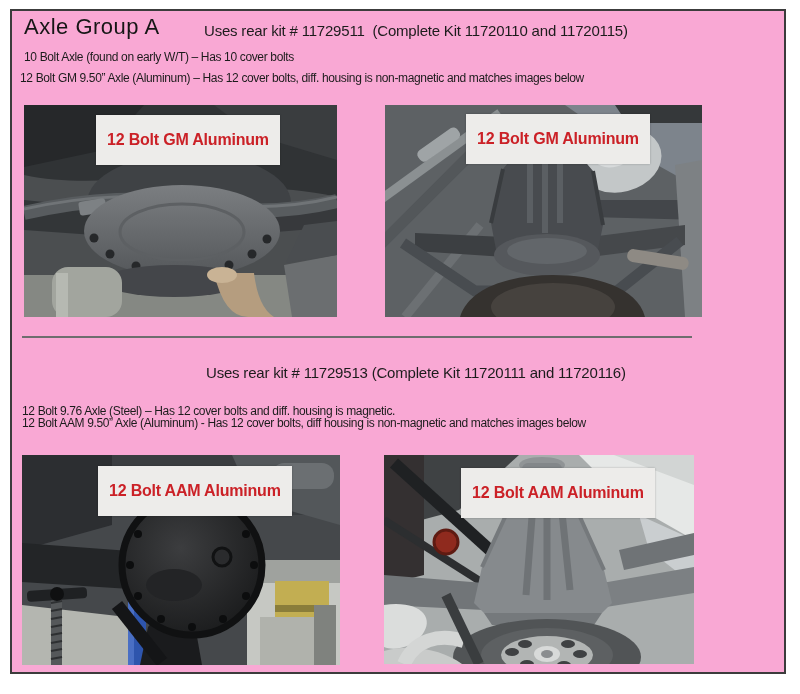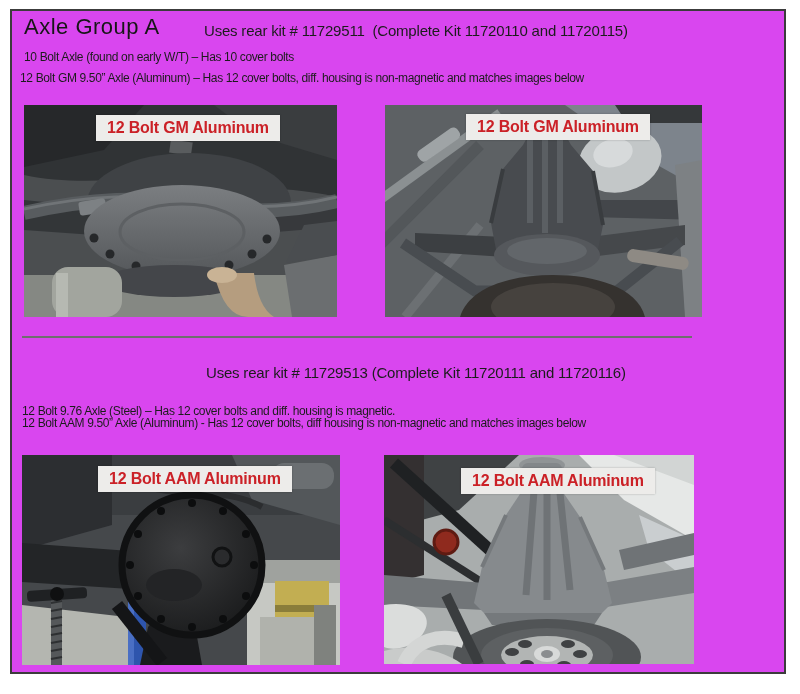--- a/index.html
+++ b/index.html
@@ -3,21 +3,21 @@
 <meta charset="utf-8">
 <style>
   html,body{margin:0;padding:0;background:#ffffff;}
   body{
     width:800px;height:694px;position:relative;
     font-family:"Liberation Sans",sans-serif;color:#1c1c1c;
     -webkit-font-smoothing:antialiased;
   }
   .page{
     position:absolute;left:10px;top:9px;width:772px;height:661px;
-    border:2px solid #3c3c3c;background:#d946ef;
+    border:2px solid #3c3c3c;background:#f9a8d4;
   }
   .title{
     position:absolute;margin:0;font-size:22px;font-weight:400;color:#161616;
     letter-spacing:0.5px;white-space:nowrap;
   }
   .kit{
     position:absolute;font-size:15px;color:#1c1c1c;white-space:pre;letter-spacing:-0.2px;margin-left:28px;
   }
   .bodyline{
     position:absolute;margin:0;font-size:12px;color:#1c1c1c;white-space:nowrap;letter-spacing:-0.35px;
@@ -25,21 +25,21 @@
   .divider{
     position:absolute;left:10px;top:325px;width:670px;height:0;
     border:none;border-top:2px solid #6e6e6e;margin:0;
   }
   figure.photo{
     position:absolute;margin:0;overflow:hidden;background:#555;
   }
   figure.photo svg{display:block;}
   .photo-label{
     position:absolute;background:#edecea;color:#cb2127;
-    font-size:16px;font-weight:700;padding:4px 11px;white-space:nowrap;
+    font-size:16px;font-weight:700;padding:16px 11px;white-space:nowrap;
     letter-spacing:-0.2px;box-shadow:0 0 2px rgba(0,0,0,0.25);
   }
   #ph-a1{left:12px;top:94px;width:313px;height:212px;}
   #ph-a2{left:373px;top:94px;width:317px;height:212px;}
   #ph-b1{left:10px;top:444px;width:318px;height:210px;}
   #ph-b2{left:372px;top:444px;width:310px;height:209px;}
   #ph-a1 .photo-label{left:72px;top:10px;}
   #ph-a2 .photo-label{left:81px;top:9px;}
   #ph-b1 .photo-label{left:76px;top:11px;}
   #ph-b2 .photo-label{left:77px;top:13px;}

